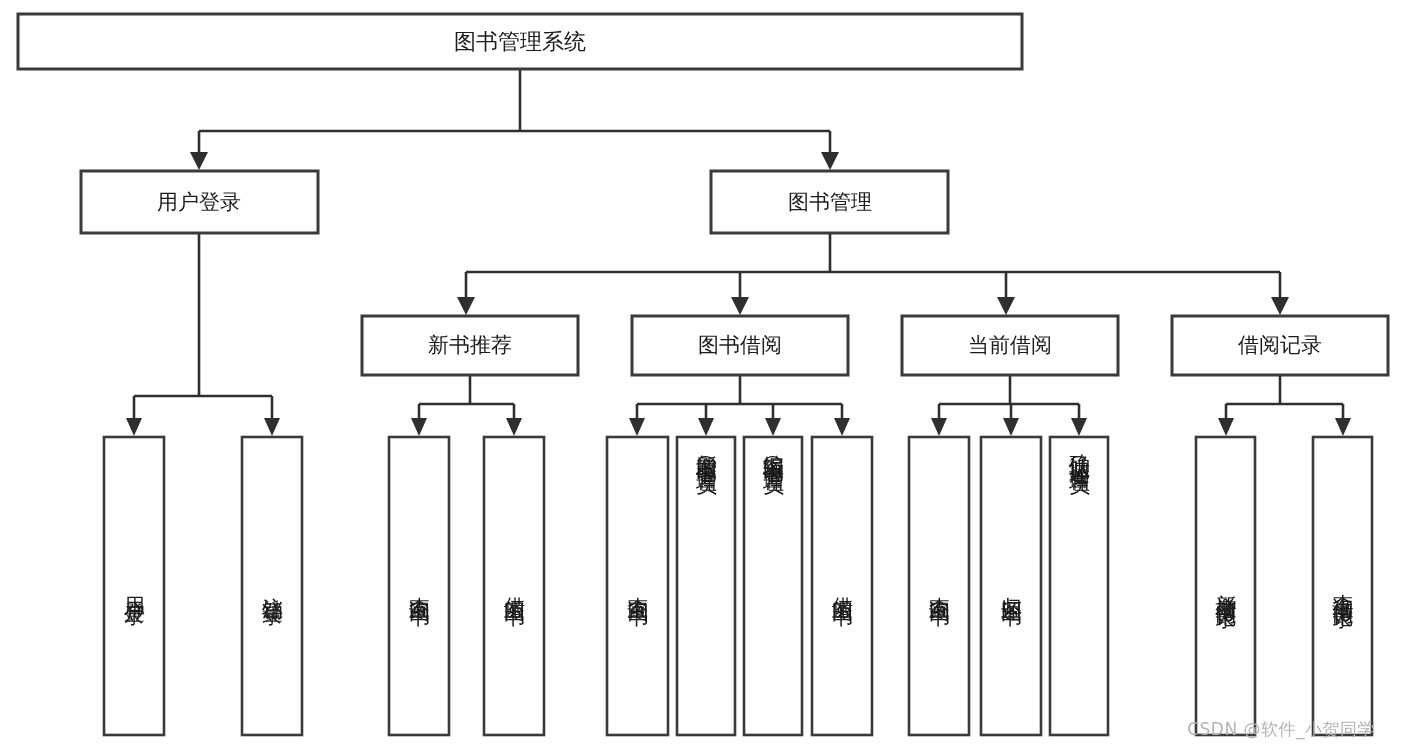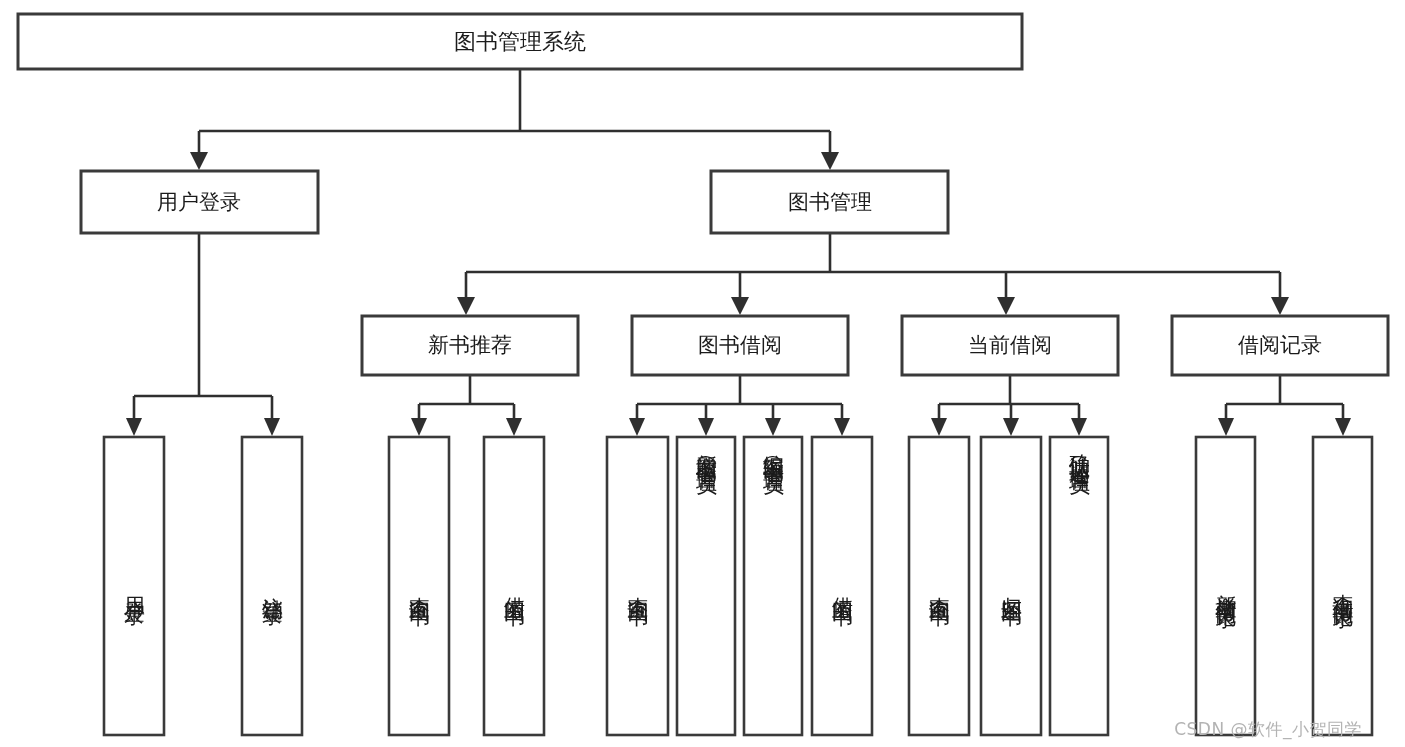--- a/index.html
+++ b/index.html
@@ -75,21 +75,21 @@
     text-orientation: upright;
     font-family: "DejaVu Sans", "Liberation Sans", sans-serif;
     font-size: 21px;
     line-height: 1.18;
     letter-spacing: 3px;
     color: #1b1b1b;
     white-space: nowrap;
   }
   .watermark {
     position: absolute;
-    right: 16px;
+    right: 3px;
     bottom: 6px;
     font-family: "DejaVu Sans", "Liberation Sans", sans-serif;
     font-size: 17px;
     color: #b3b3b3;
     letter-spacing: 0.5px;
     user-select: none;
   }
 </style>
 </head>
 <body>

